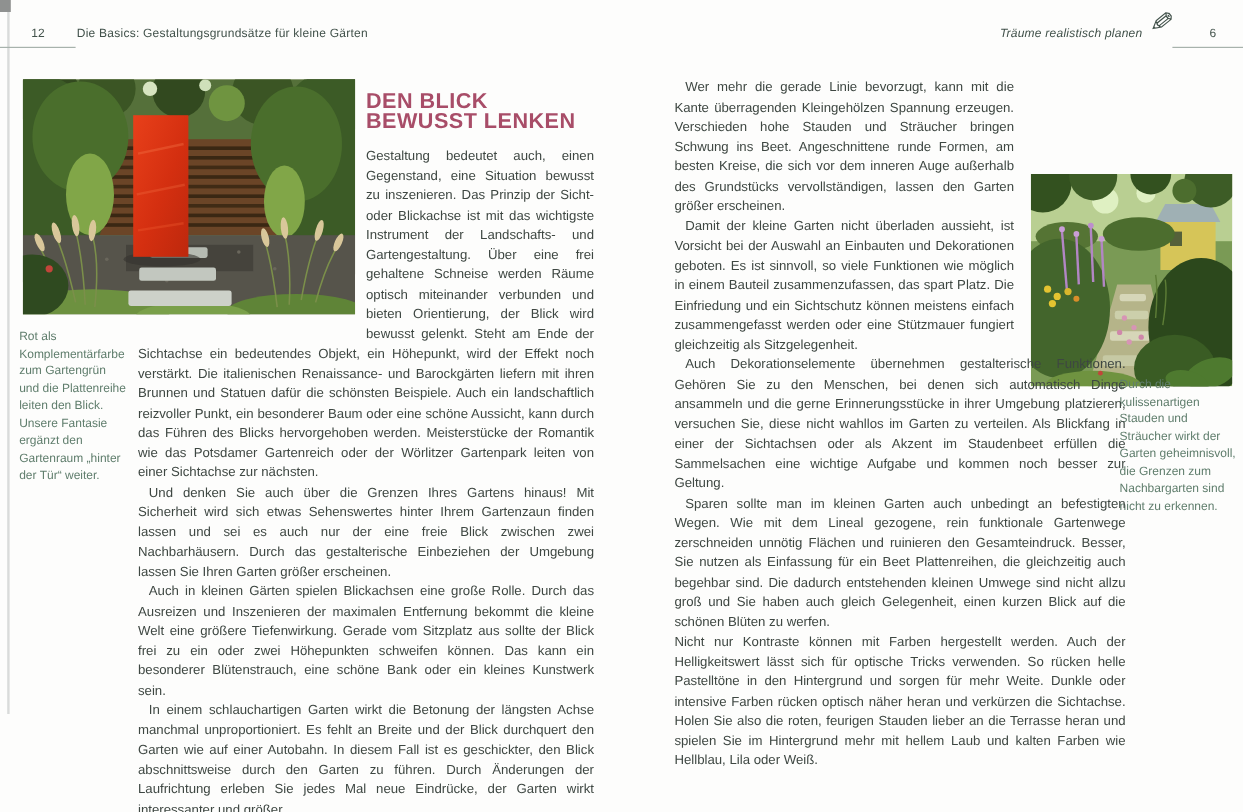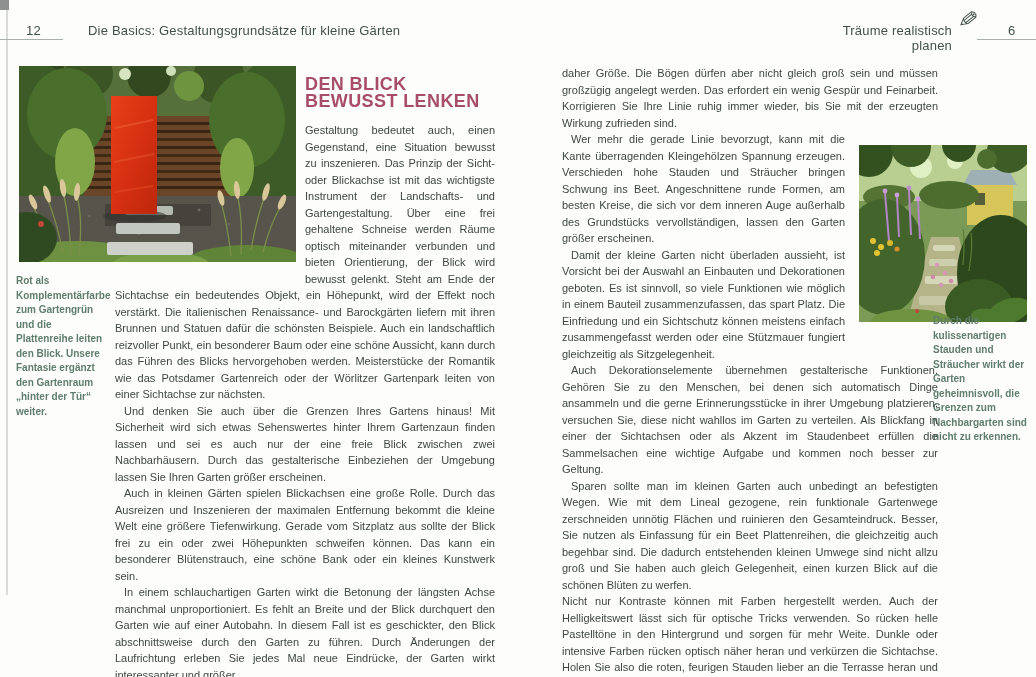--- a/index.html
+++ b/index.html
@@ -9,37 +9,37 @@
     font-family:"Liberation Sans","DejaVu Sans",sans-serif;
     -webkit-font-smoothing:antialiased;
   }
   .abs{position:absolute;}
 
   
   .edge-square{left:0;top:0;width:9px;height:10px;background:#8f9190;}
   .edge-strip{left:6px;top:10px;width:2px;height:585px;background:#d9dbda;}
 
   
-  .hdr-text{font-size:13px;color:#41514a;letter-spacing:.2px;}
+  .hdr-text{font-size:10px;color:#41514a;letter-spacing:.2px;}
   .hdr-num-left{left:26px;top:23px;}
-  .hdr-title-left{left:88px;top:23px;text-align:right;}
+  .hdr-title-left{left:64px;top:23px;text-align:right;}
   .hdr-rule-left{left:0;top:39px;width:63px;height:1px;background:#a7b2ac;}
-  .hdr-title-right{left:828px;top:23px;width:124px;text-align:right;}
+  .hdr-title-right{left:828px;top:23px;width:124px;text-align:right;font-style:italic;}
   .hdr-pencil{left:958px;top:8px;font-size:24px;color:#41514a;
               transform:scaleX(-1) rotate(-6deg);line-height:1;}
   .hdr-num-right{left:1008px;top:23px;}
   .hdr-rule-right{left:977px;top:39px;width:59px;height:1px;background:#a7b2ac;}
 
   
   .photo-left{left:19px;top:66px;width:277px;height:196px;overflow:hidden;}
   .photo-right{left:859px;top:145px;width:168px;height:177px;overflow:hidden;}
   .photo-left svg,.photo-right svg{display:block;}
 
   
-  .caption{font-size:10px;line-height:14.5px;color:#5f7d6c;text-align:left;font-weight:bold;}
+  .caption{font-size:10px;line-height:14.5px;color:#5f7d6c;text-align:left;}
   .caption-left{left:16px;top:274px;width:90px;}
   .caption-right{left:933px;top:314px;width:100px;}
 
   
   .flow{
     top:65px;height:612px;overflow:hidden;
     font-size:11px;line-height:16.5px;color:#3e4742;
     text-align:justify;hyphens:auto;-webkit-hyphens:auto;
   }
   .flow-left{left:115px;width:380px;}
@@ -231,21 +231,20 @@
     </g>
 
     <ellipse cx="52" cy="176" rx="40 " ry="12" fill="#6f9340"></ellipse>
     <circle cx="58" cy="166" r="2" fill="#c2453a"></circle>
   </svg>
 </div>
 
 <div class="abs caption caption-right">Durch die kulissenartigen Stauden und Sträucher wirkt der Garten geheimnisvoll, die Grenzen zum Nachbargarten sind nicht zu erkennen.</div>
 
 <div class="abs flow flow-right">
-  <p class="pfirst">daher Größe. Die Bögen dürfen aber nicht gleich groß sein und müssen großzügig angelegt werden. Das erfordert ein wenig Gespür und Feinarbeit. Korrigieren Sie Ihre Linie ruhig immer wieder, bis Sie mit der erzeugten Wirkung zufrieden sind.</p>
   <div class="spacer-right"></div>
   <p>Wer mehr die gerade Linie bevorzugt, kann mit die Kante überragenden Kleingehölzen Spannung erzeugen. Verschieden hohe Stauden und Sträucher bringen Schwung ins Beet. Angeschnittene runde Formen, am besten Kreise, die sich vor dem inneren Auge außerhalb des Grundstücks vervollständigen, lassen den Garten größer erscheinen.</p>
   <p>Damit der kleine Garten nicht überladen aussieht, ist Vorsicht bei der Auswahl an Einbauten und Dekorationen geboten. Es ist sinnvoll, so viele Funktionen wie möglich in einem Bauteil zusammenzufassen, das spart Platz. Die Einfriedung und ein Sichtschutz können meistens einfach zusammengefasst werden oder eine Stützmauer fungiert gleichzeitig als Sitzgelegenheit.</p>
   <p>Auch Dekorationselemente übernehmen gestalterische Funktionen. Gehören Sie zu den Menschen, bei denen sich automatisch Dinge ansammeln und die gerne Erinnerungsstücke in ihrer Umgebung platzieren, versuchen Sie, diese nicht wahllos im Garten zu verteilen. Als Blickfang in einer der Sichtachsen oder als Akzent im Staudenbeet erfüllen die Sammelsachen eine wichtige Aufgabe und kommen noch besser zur Geltung.</p>
   <p>Sparen sollte man im kleinen Garten auch unbedingt an befestigten Wegen. Wie mit dem Lineal gezogene, rein funktionale Gartenwege zerschneiden unnötig Flächen und ruinieren den Gesamteindruck. Besser, Sie nutzen als Einfassung für ein Beet Plattenreihen, die gleichzeitig auch begehbar sind. Die dadurch entstehenden kleinen Umwege sind nicht allzu groß und Sie haben auch gleich Gelegenheit, einen kurzen Blick auf die schönen Blüten zu werfen.</p>
   <p class="pfirst">Nicht nur Kontraste können mit Farben hergestellt werden. Auch der Helligkeitswert lässt sich für optische Tricks verwenden. So rücken helle Pastelltöne in den Hintergrund und sorgen für mehr Weite. Dunkle oder intensive Farben rücken optisch näher heran und verkürzen die Sichtachse. Holen Sie also die roten, feurigen Stauden lieber an die Terrasse heran und spielen Sie im Hintergrund mehr mit hellem Laub und kalten Farben wie Hellblau, Lila oder Weiß.</p>
 
 </div>
 
 </body></html>

